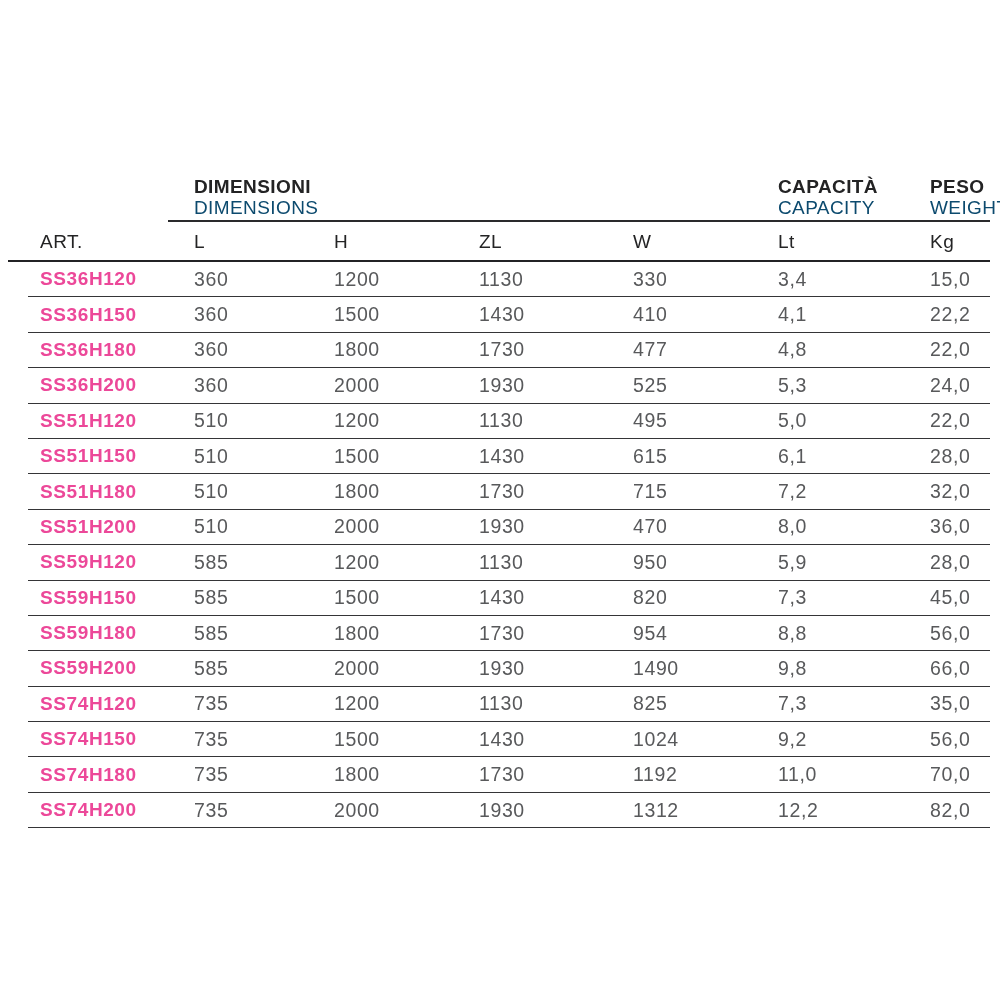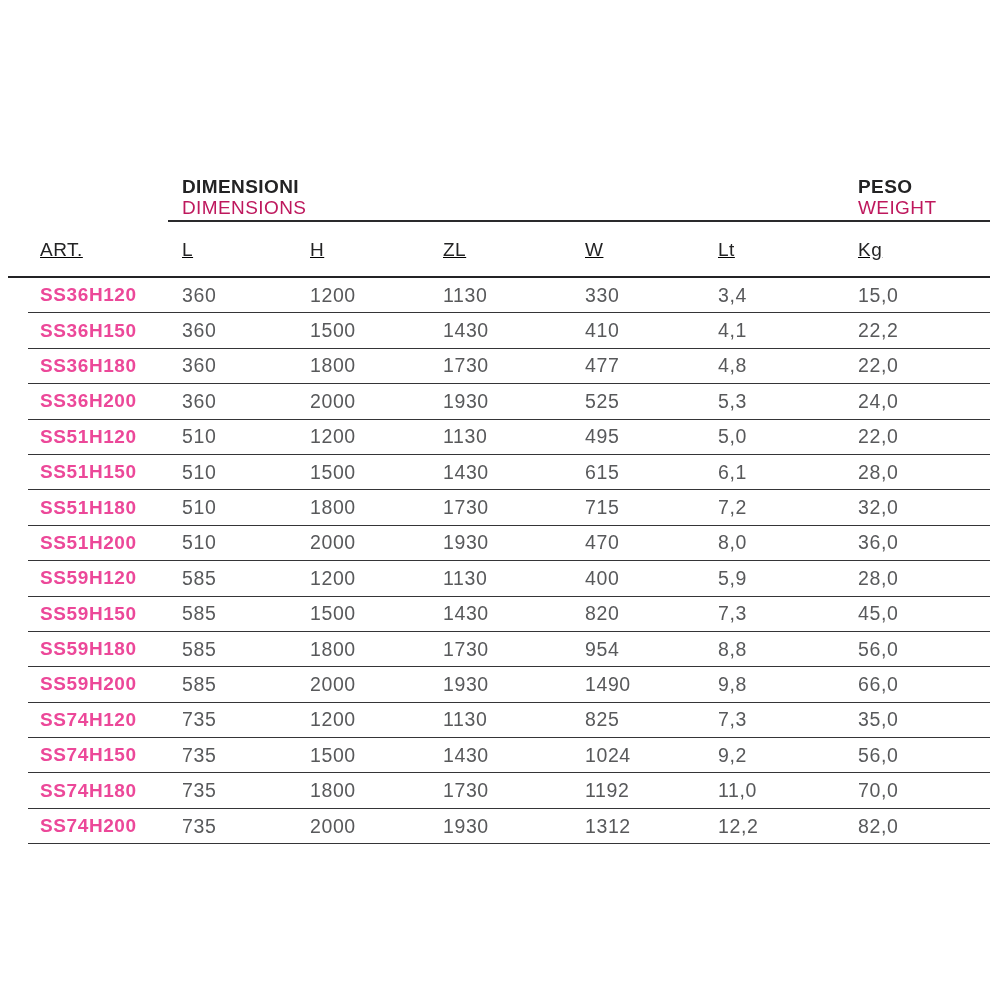--- a/index.html
+++ b/index.html
@@ -21,20 +21,21 @@
   .spec-table {
     position: absolute;
     left: 28px;
     top: 176px;
     width: 962px;
   }
   .grid {
     display: grid;
     grid-template-columns: 154px 128px 133px 142px 133px 140px 1fr;
     align-items: center;
+    gap: 12px;
   }
   
   .group-row {
     position: relative;
     align-items: end;
     padding-bottom: 4px;
     height: 42px;
   }
   .group-row::after {           
     content: "";
@@ -49,30 +50,29 @@
     font-size: 19px;
     font-weight: 700;
     color: #232324;
     letter-spacing: 0.4px;
     line-height: 21px;
     white-space: nowrap;
   }
   .g-secondary {
     font-size: 19px;
     font-weight: 400;
-    color: #be185d;
+    color: #0c4a6e;
     letter-spacing: 0.4px;
     line-height: 21px;
     white-space: nowrap;
   }
   
   .head-row {
     position: relative;
-    height: 56px;
-    text-decoration: underline;
+    height: 40px;
   }
   .head-row::after {            
     content: "";
     position: absolute;
     left: -20px;
     right: 0;
     bottom: 0;
     height: 2.5px;
     background: #232325;
   }
@@ -110,20 +110,24 @@
 <body>
 
 <div class="sheet">
   <div class="spec-table">
 
     <div class="grid group-row">
       <div style="grid-column: 2 / span 3;">
         <div class="g-primary">DIMENSIONI</div>
         <div class="g-secondary">DIMENSIONS</div>
       </div>
+      <div style="grid-column: 6;">
+        <div class="g-primary">CAPACITÀ</div>
+        <div class="g-secondary">CAPACITY</div>
+      </div>
       <div style="grid-column: 7;">
         <div class="g-primary">PESO</div>
         <div class="g-secondary">WEIGHT</div>
       </div>
     </div>
 
     <div class="grid head-row">
       <div class="cell art col-head">ART.</div>
       <div class="cell col-head">L</div>
       <div class="cell col-head">H</div>
@@ -203,21 +207,21 @@
       <div class="cell val">1930</div>
       <div class="cell val">470</div>
       <div class="cell val">8,0</div>
       <div class="cell val">36,0</div>
     </div>
     <div class="grid row">
       <div class="cell art art-code">SS59H120</div>
       <div class="cell val">585</div>
       <div class="cell val">1200</div>
       <div class="cell val">1130</div>
-      <div class="cell val">400</div>
+      <div class="cell val">950</div>
       <div class="cell val">5,9</div>
       <div class="cell val">28,0</div>
     </div>
     <div class="grid row">
       <div class="cell art art-code">SS59H150</div>
       <div class="cell val">585</div>
       <div class="cell val">1500</div>
       <div class="cell val">1430</div>
       <div class="cell val">820</div>
       <div class="cell val">7,3</div>

